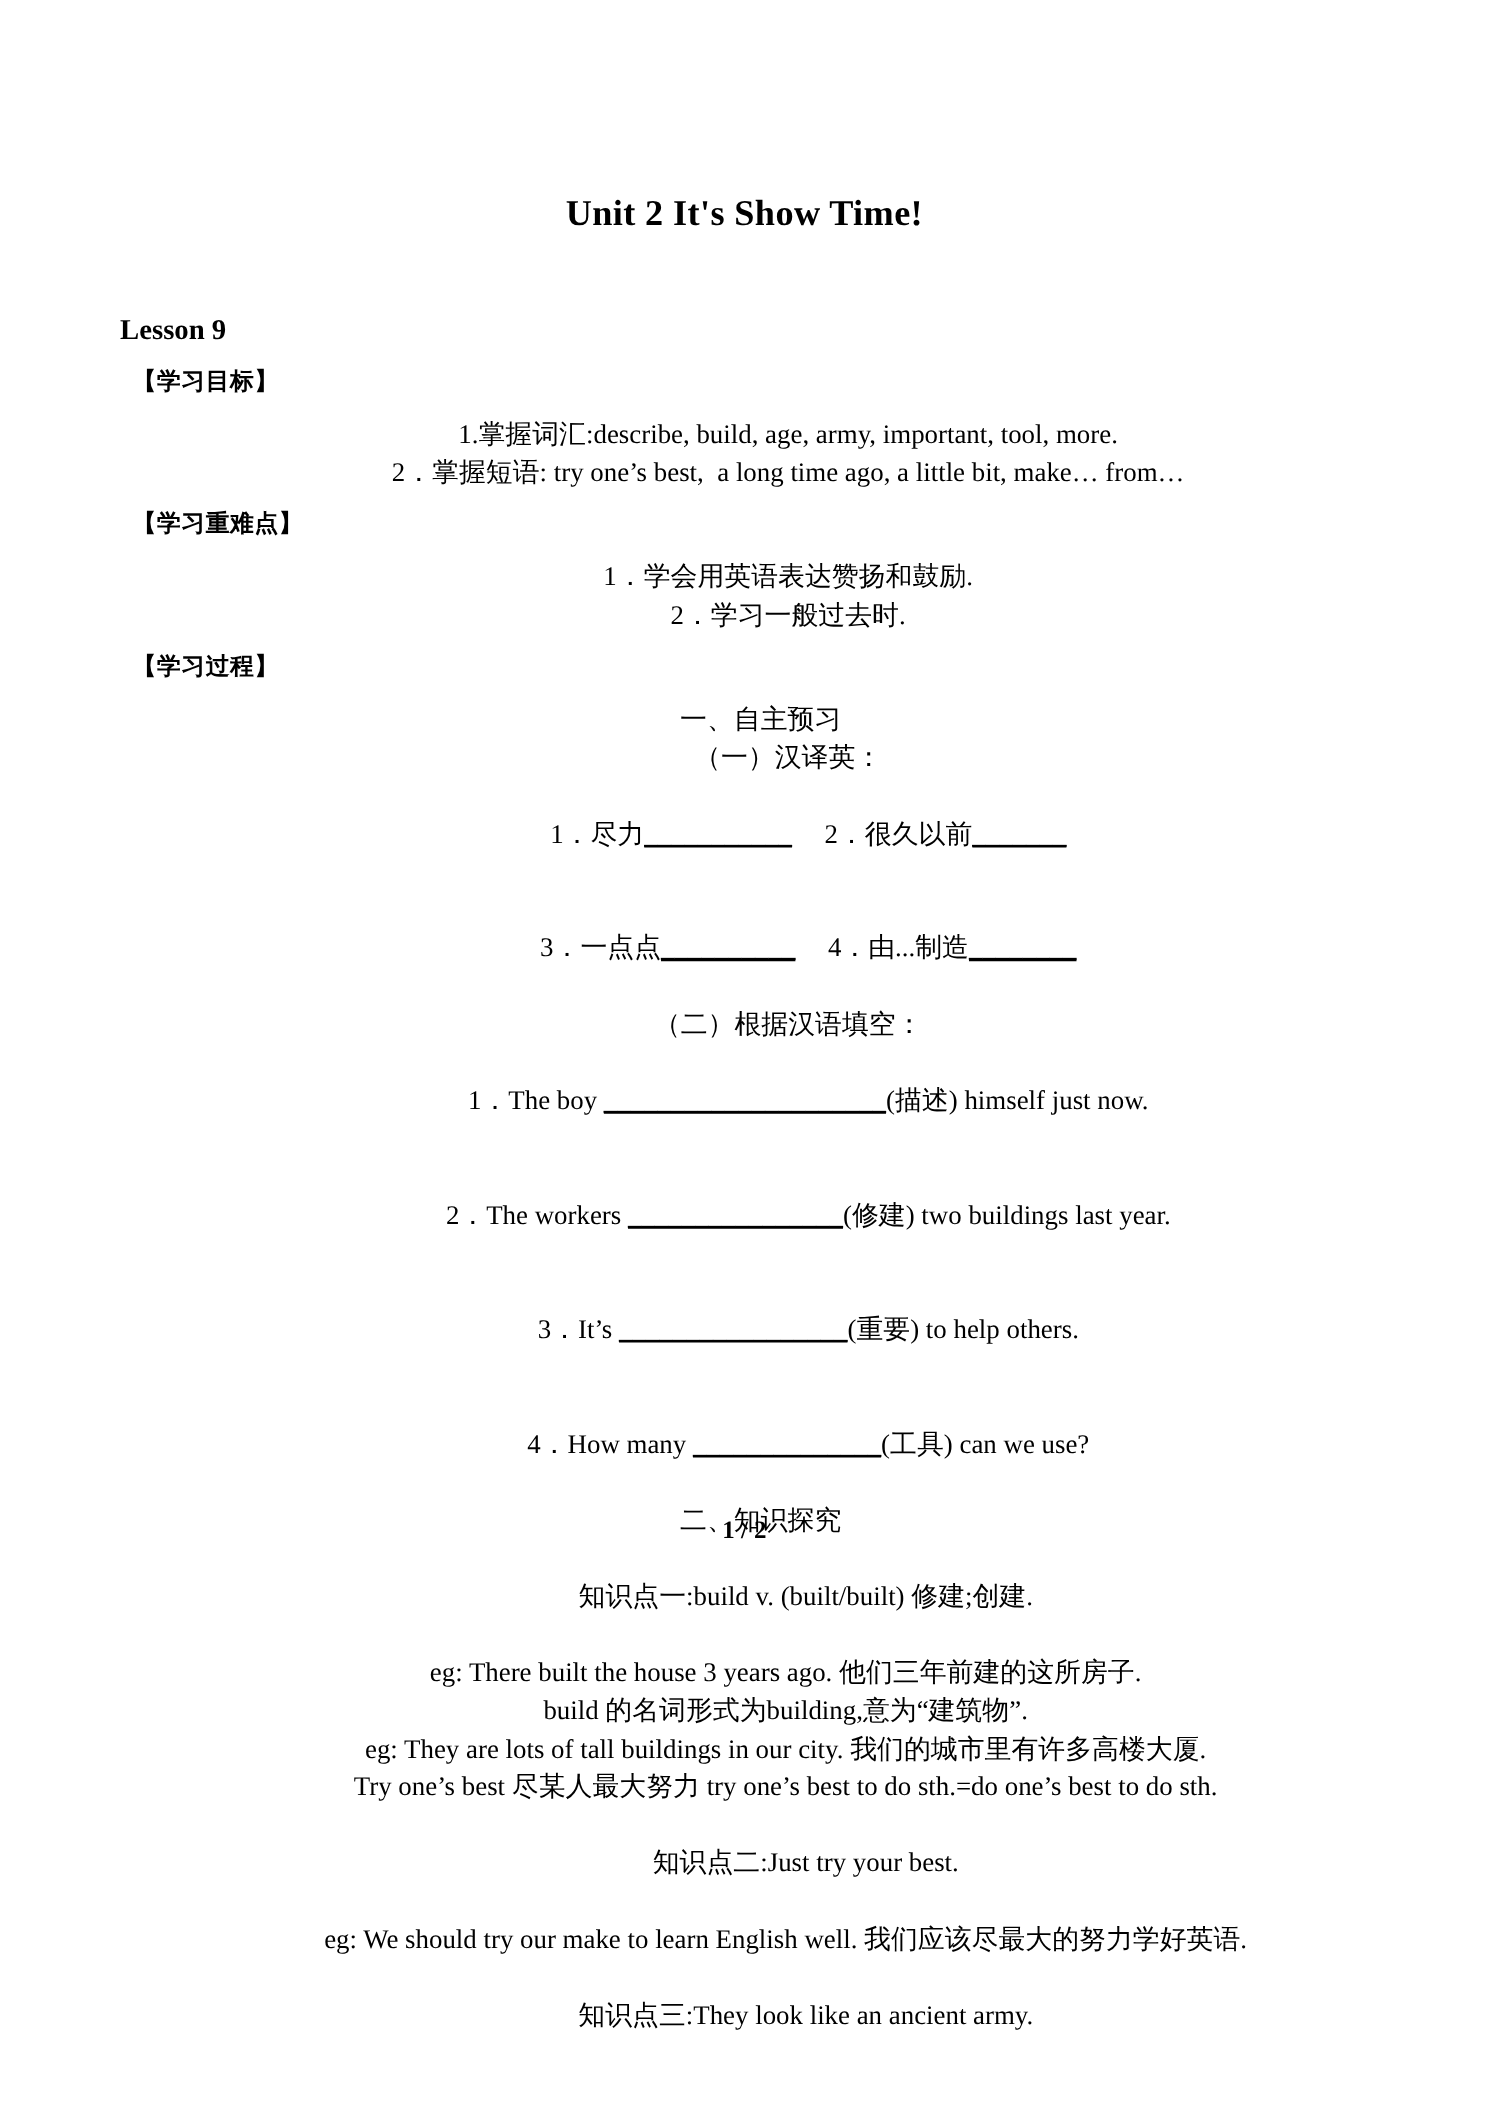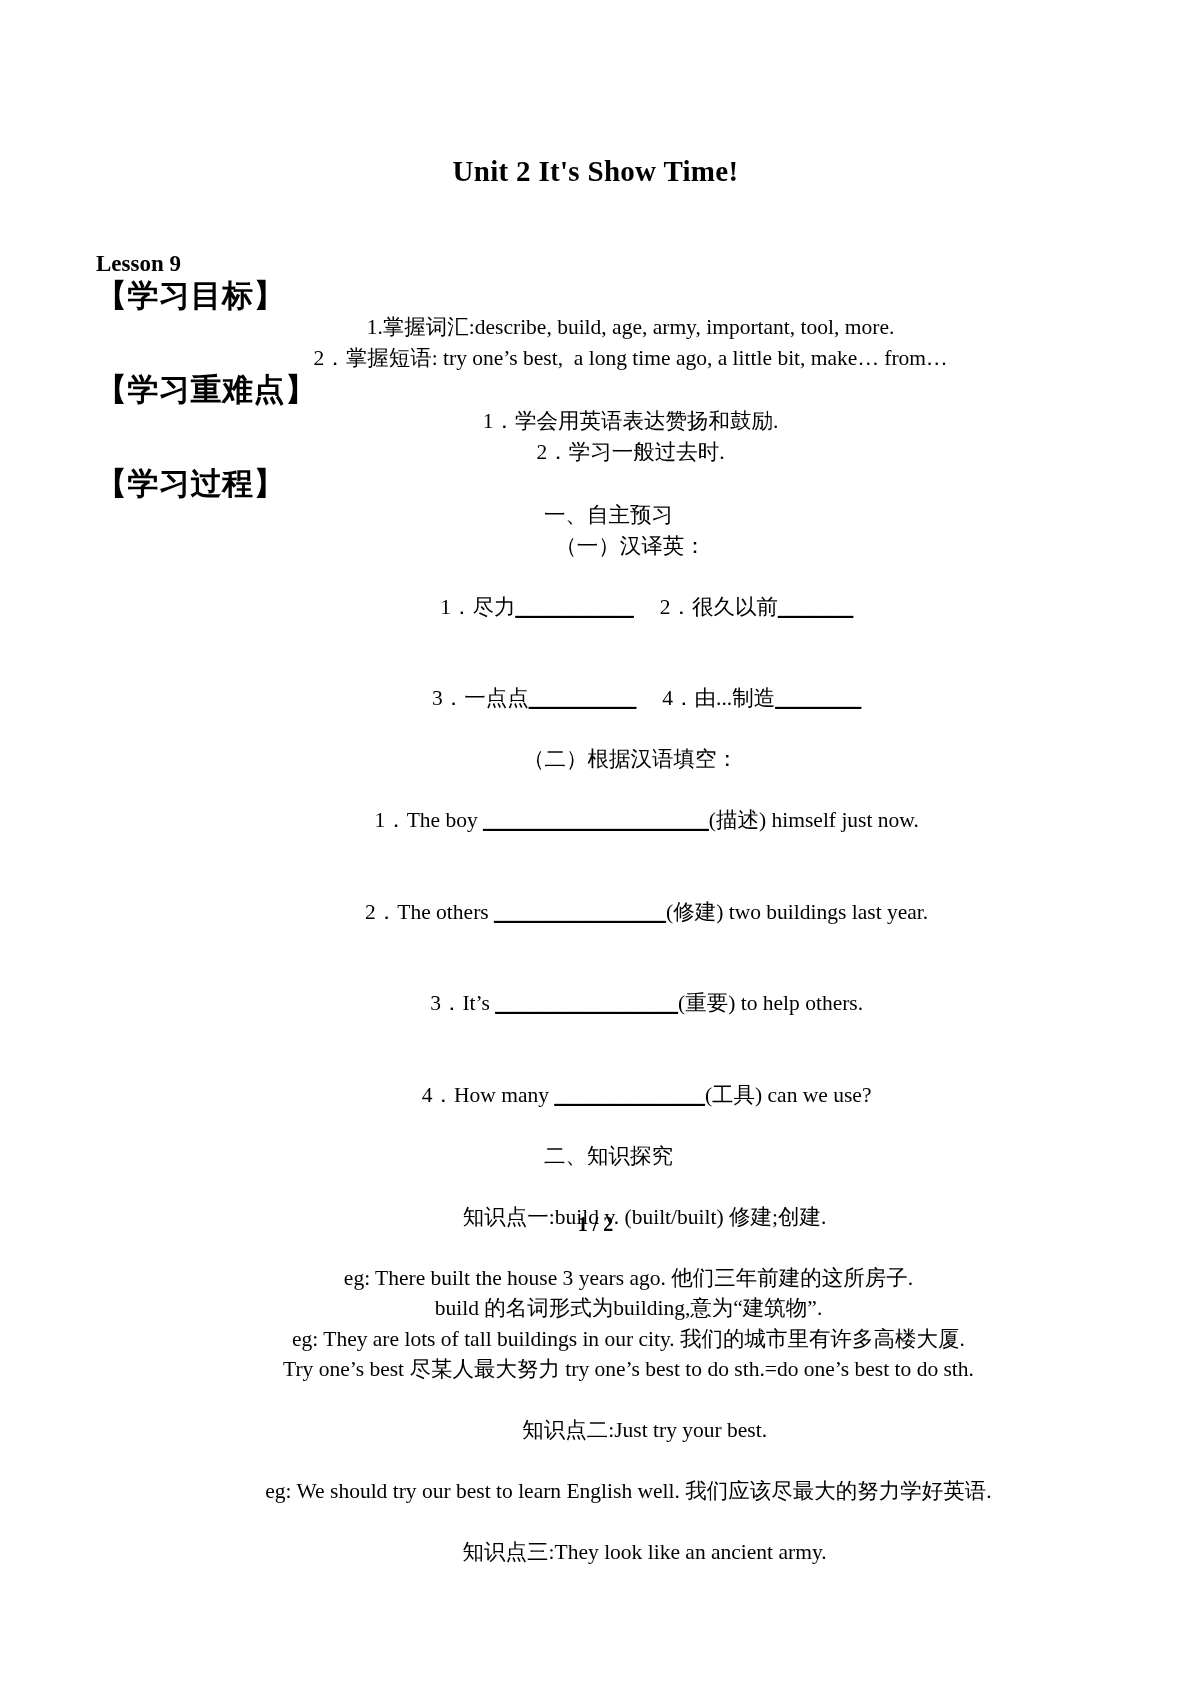--- a/index.html
+++ b/index.html
@@ -43,23 +43,23 @@
     text-align: center;
   }
   .lesson-head {
     font-weight: bold;
     font-size: 23px;
     line-height: 31px;
     margin: 0;
   }
   .section-head {
     font-weight: bold;
-    font-size: 31px;
+    font-size: 19px;
     line-height: 33px;
-    margin: 0;
+    margin: 10px;
     letter-spacing: 0.5px;
   }
   .indent2 { padding-left: 44px; }
   .indent3 { padding-left: 40px; }
   .kp-label { font-weight: normal; margin-top: 28px; }
   .blank { text-decoration: underline; font-weight: bold; }
   .footer {
     position: absolute;
     bottom: 40px;
     left: 0;
@@ -100,21 +100,21 @@
     <div class="line indent2">
       <span>3．</span><span>一点点</span><span class="blank">__________</span><span class="gap-sm"></span><span>4．</span><span>由...制造</span><span class="blank">________</span>
     </div>
 
     <div class="line indent2">（二）根据汉语填空：</div>
 
     <div class="line indent2">
       <span>1．</span><span>The boy </span><span class="blank">_____________________</span><span>(描述)</span><span> himself just now.</span>
     </div>
     <div class="line indent2">
-      <span>2．</span><span>The others </span><span class="blank">________________</span><span>(修建)</span><span> two buildings last year.</span>
+      <span>2．</span><span>The workers </span><span class="blank">________________</span><span>(修建)</span><span> two buildings last year.</span>
     </div>
     <div class="line indent2">
       <span>3．</span><span>It’s </span><span class="blank">_________________</span><span>(重要)</span><span> to help others.</span>
     </div>
     <div class="line indent2">
       <span>4．</span><span>How many </span><span class="blank">______________</span><span>(工具)</span><span> can we use?</span>
     </div>
 
     <div class="line">二、知识探究</div>
 
@@ -122,21 +122,21 @@
       <span class="kp-label">知识点一</span><span>:build v. (built/built) 修建;创建.</span>
     </div>
     <div class="line indent3">eg: There built the house 3 years ago. 他们三年前建的这所房子.</div>
     <div class="line indent3">build 的名词形式为building,意为“建筑物”.</div>
     <div class="line indent3">eg: They are lots of tall buildings in our city. 我们的城市里有许多高楼大厦.</div>
 
     <div class="line indent3">Try one’s best 尽某人最大努力 try one’s best to do sth.=do one’s best to do sth.</div>
     <div class="line indent3">
       <span class="kp-label">知识点二</span><span>:Just try your best.</span>
     </div>
-    <div class="line indent3">eg: We should try our best to learn English well. 我们应该尽最大的努力学好英语.</div>
+    <div class="line indent3">eg: We should try our make to learn English well. 我们应该尽最大的努力学好英语.</div>
 
     <div class="line indent3">
       <span class="kp-label">知识点三</span><span>:They look like an ancient army.</span>
     </div>
 
   </div>
 
   <div class="footer">1 / 2</div>
 
 </div>

